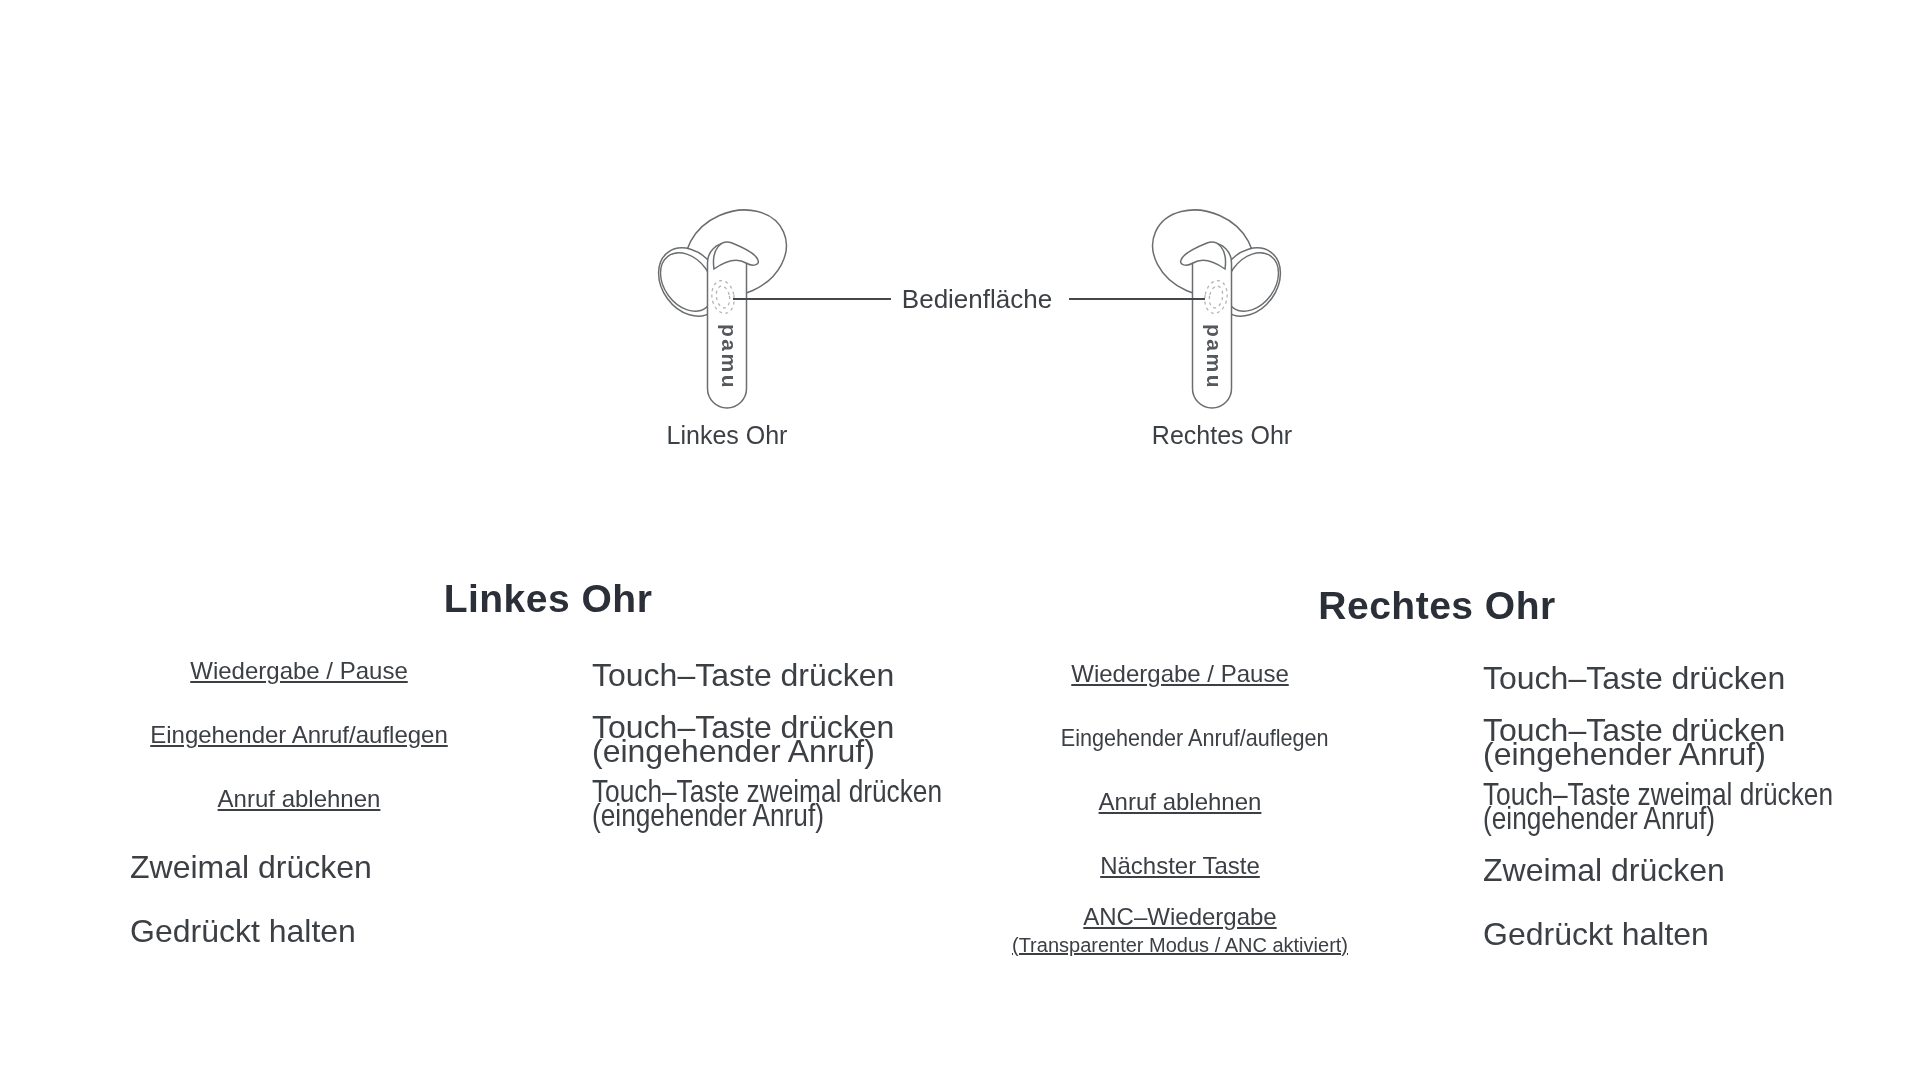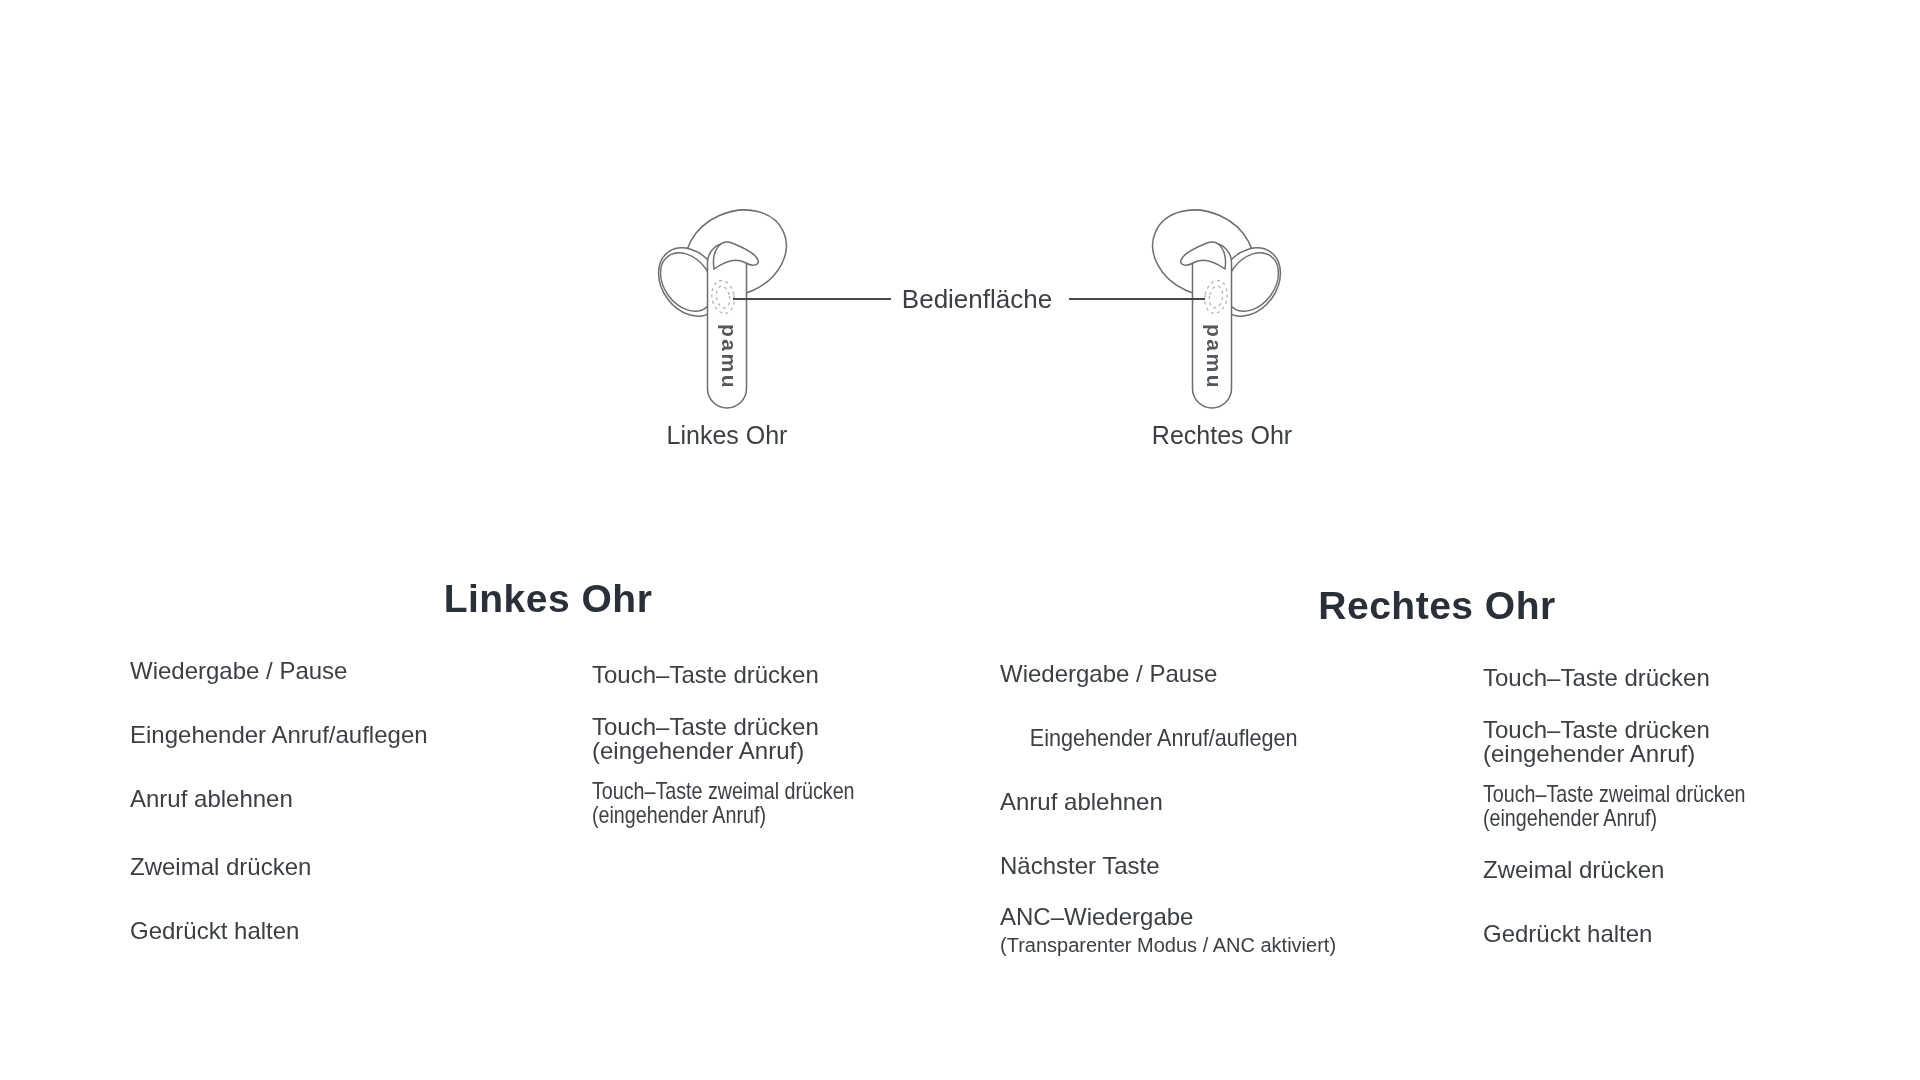--- a/index.html
+++ b/index.html
@@ -19,22 +19,22 @@
     font-size:25px;color:#3c4045;white-space:nowrap;
   }
   .tbl-title{
     position:absolute;transform:translateX(-50%);
     font-size:39px;font-weight:600;color:#2b2f38;white-space:nowrap;letter-spacing:.5px;
   }
   .ctl-table{position:absolute;display:block;}
   .ctl-row{display:grid;align-items:center;height:64px;}
   .t-left .ctl-row{grid-template-columns:338px 430px;column-gap:124px;}
   .t-right .ctl-row{grid-template-columns:360px 430px;column-gap:123px;}
-  .lbl{text-align:left;font-size:24px;white-space:nowrap;}
-  .act{text-align:left;font-size:24px;line-height:24px;white-space:pre-line;margin-top:8px;}
+  .lbl{text-align:center;font-size:24px;white-space:nowrap;text-decoration:underline;}
+  .act{text-align:left;font-size:32px;line-height:24px;white-space:pre-line;margin-top:8px;}
   .cond{transform:scaleX(0.82);display:inline-block;}
   .act .cond{transform-origin:left center;}
   .cond-m{transform:scaleX(0.90);transform-origin:right center;display:inline-block;}
   .sublbl{display:block;font-size:20px;margin-top:3px;white-space:nowrap;}
 </style>
 </head>
 <body>
 
 <div class="page">
 

